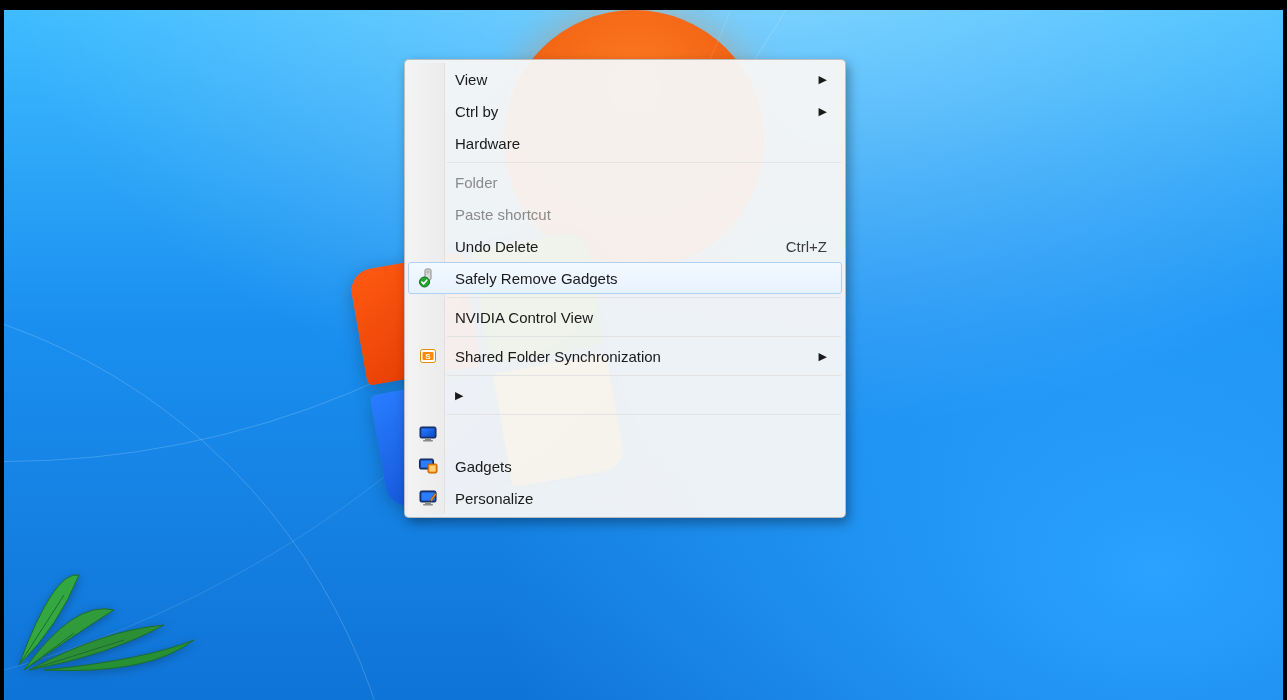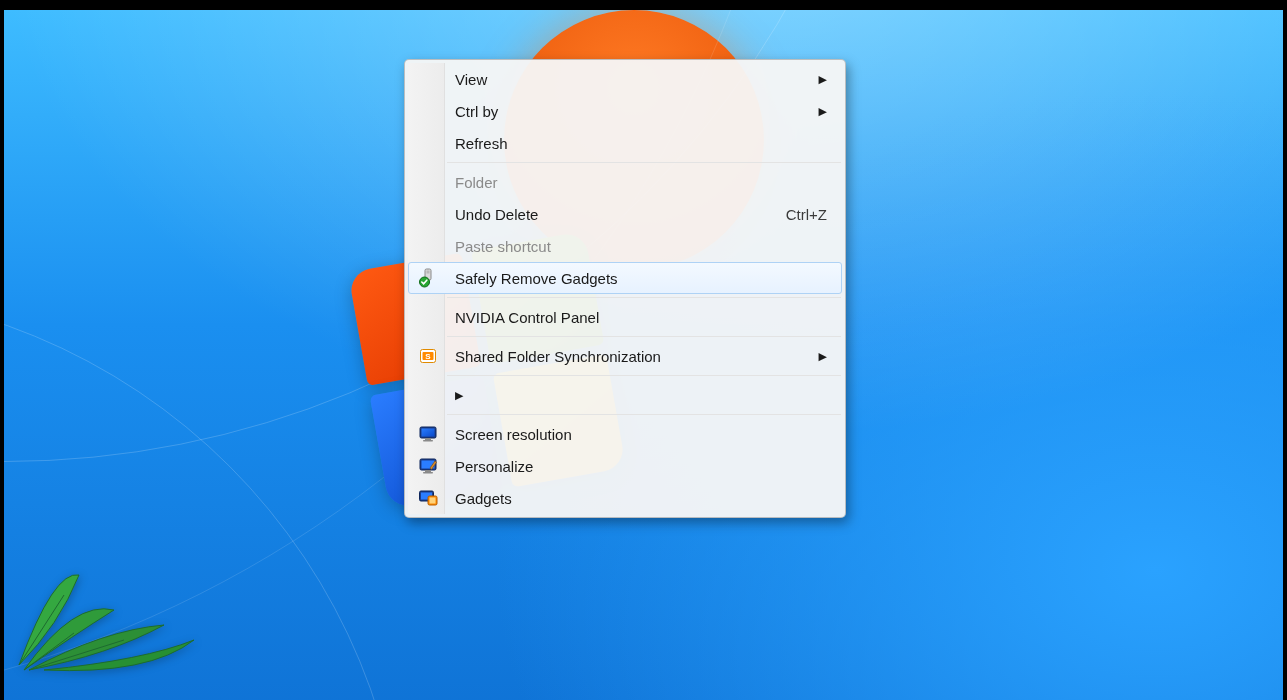--- a/index.html
+++ b/index.html
@@ -101,51 +101,51 @@
 
     <div class="item">
       <span class="lbl">View</span>
       <span class="arrow">▶</span>
     </div>
     <div class="item">
       <span class="lbl">Ctrl by</span>
       <span class="arrow">▶</span>
     </div>
     <div class="item">
-      <span class="lbl">Refresh</span>
+      <span class="lbl">Hardware</span>
     </div>
 
     <div class="sep"></div>
 
     <div class="item disabled">
       <span class="lbl">Folder</span>
     </div>
+    <div class="item disabled">
+      <span class="lbl">Paste shortcut</span>
+    </div>
     <div class="item">
       <span class="lbl">Undo Delete</span>
       <span class="shortcut">Ctrl+Z</span>
-    </div>
-    <div class="item disabled">
-      <span class="lbl">Paste shortcut</span>
     </div>
     <div class="item hover">
       <span class="icon-slot">
         <svg viewBox="0 0 20 20">
           <rect x="7" y="1" width="6" height="11" rx="1.5" fill="#d9d9d9" stroke="#8a8a8a"></rect>
           <rect x="8.5" y="2.5" width="3" height="3" fill="#b8b8b8"></rect>
           <circle cx="6.5" cy="14" r="5" fill="#28a733" stroke="#0f6b18"></circle>
           <path d="M3.8 14 l1.8 1.8 3.2-3.6" stroke="#fff" stroke-width="1.6" fill="none" stroke-linecap="round"></path>
         </svg>
       </span>
       <span class="lbl">Safely Remove Gadgets</span>
     </div>
 
     <div class="sep"></div>
 
     <div class="item">
-      <span class="lbl">NVIDIA Control Panel</span>
+      <span class="lbl">NVIDIA Control View</span>
     </div>
 
     <div class="sep"></div>
 
     <div class="item">
       <span class="icon-slot">
         <svg viewBox="0 0 20 20">
           <rect x="2.5" y="3.5" width="15" height="13" rx="2" fill="#fff" stroke="#e08a00"></rect>
           <rect x="4.5" y="6" width="11" height="8" rx="1" fill="#ff8a00"></rect>
           <text x="10" y="12.5" font-size="8" font-weight="bold" text-anchor="middle" fill="#fff">S</text>
@@ -171,39 +171,38 @@
           <defs>
               <linearGradient id="g1" x1="0" y1="0" x2="1" y2="1">
                 <stop offset="0" stop-color="#2a7dff"></stop>
                 <stop offset="1" stop-color="#0a49c9"></stop>
               </linearGradient>
             </defs>
           <rect x="7" y="14" width="6" height="2" fill="#8a8a8a"></rect>
             <rect x="5" y="16" width="10" height="1.5" rx=".7" fill="#8a8a8a"></rect>
         </svg>
       </span>
-      <span class="lbl">Screen resolution</span>
+    </div>
+    <div class="item">
+      <span class="icon-slot">
+        <svg viewBox="0 0 20 20">
+          <rect x="1.5" y="3" width="14" height="10" rx="1.5" fill="#1d3f8c" stroke="#0d245a"></rect>
+          <rect x="3" y="4.5" width="11" height="7" fill="#2a7dff"></rect>
+          <rect x="10" y="8" width="9" height="9" rx="1.5" fill="#ff8a00" stroke="#b85f00"></rect>
+          <rect x="11.5" y="9.5" width="6" height="6" fill="#ffd27a"></rect>
+        </svg>
+      </span>
+      <span class="lbl">Gadgets</span>
     </div>
     <div class="item">
       <span class="icon-slot">
         <svg viewBox="0 0 20 20">
           <rect x="2" y="3" width="16" height="11" rx="1.5" fill="#1d3f8c" stroke="#0d245a"></rect>
           <rect x="3.5" y="4.5" width="13" height="8" fill="#2a7dff"></rect>
           <path d="M12 12 L17 5 L18.5 6.2 L13.5 13.5 Z" fill="#d98c2c" stroke="#7a4c10" stroke-width=".6"></path>
           <rect x="7" y="14" width="6" height="2" fill="#8a8a8a"></rect>
             <rect x="5" y="16" width="10" height="1.5" rx=".7" fill="#8a8a8a"></rect>
         </svg>
       </span>
       <span class="lbl">Personalize</span>
     </div>
-    <div class="item">
-      <span class="icon-slot">
-        <svg viewBox="0 0 20 20">
-          <rect x="1.5" y="3" width="14" height="10" rx="1.5" fill="#1d3f8c" stroke="#0d245a"></rect>
-          <rect x="3" y="4.5" width="11" height="7" fill="#2a7dff"></rect>
-          <rect x="10" y="8" width="9" height="9" rx="1.5" fill="#ff8a00" stroke="#b85f00"></rect>
-          <rect x="11.5" y="9.5" width="6" height="6" fill="#ffd27a"></rect>
-        </svg>
-      </span>
-      <span class="lbl">Gadgets</span>
-    </div>
   </div>
 </div>
 
 </body></html>

